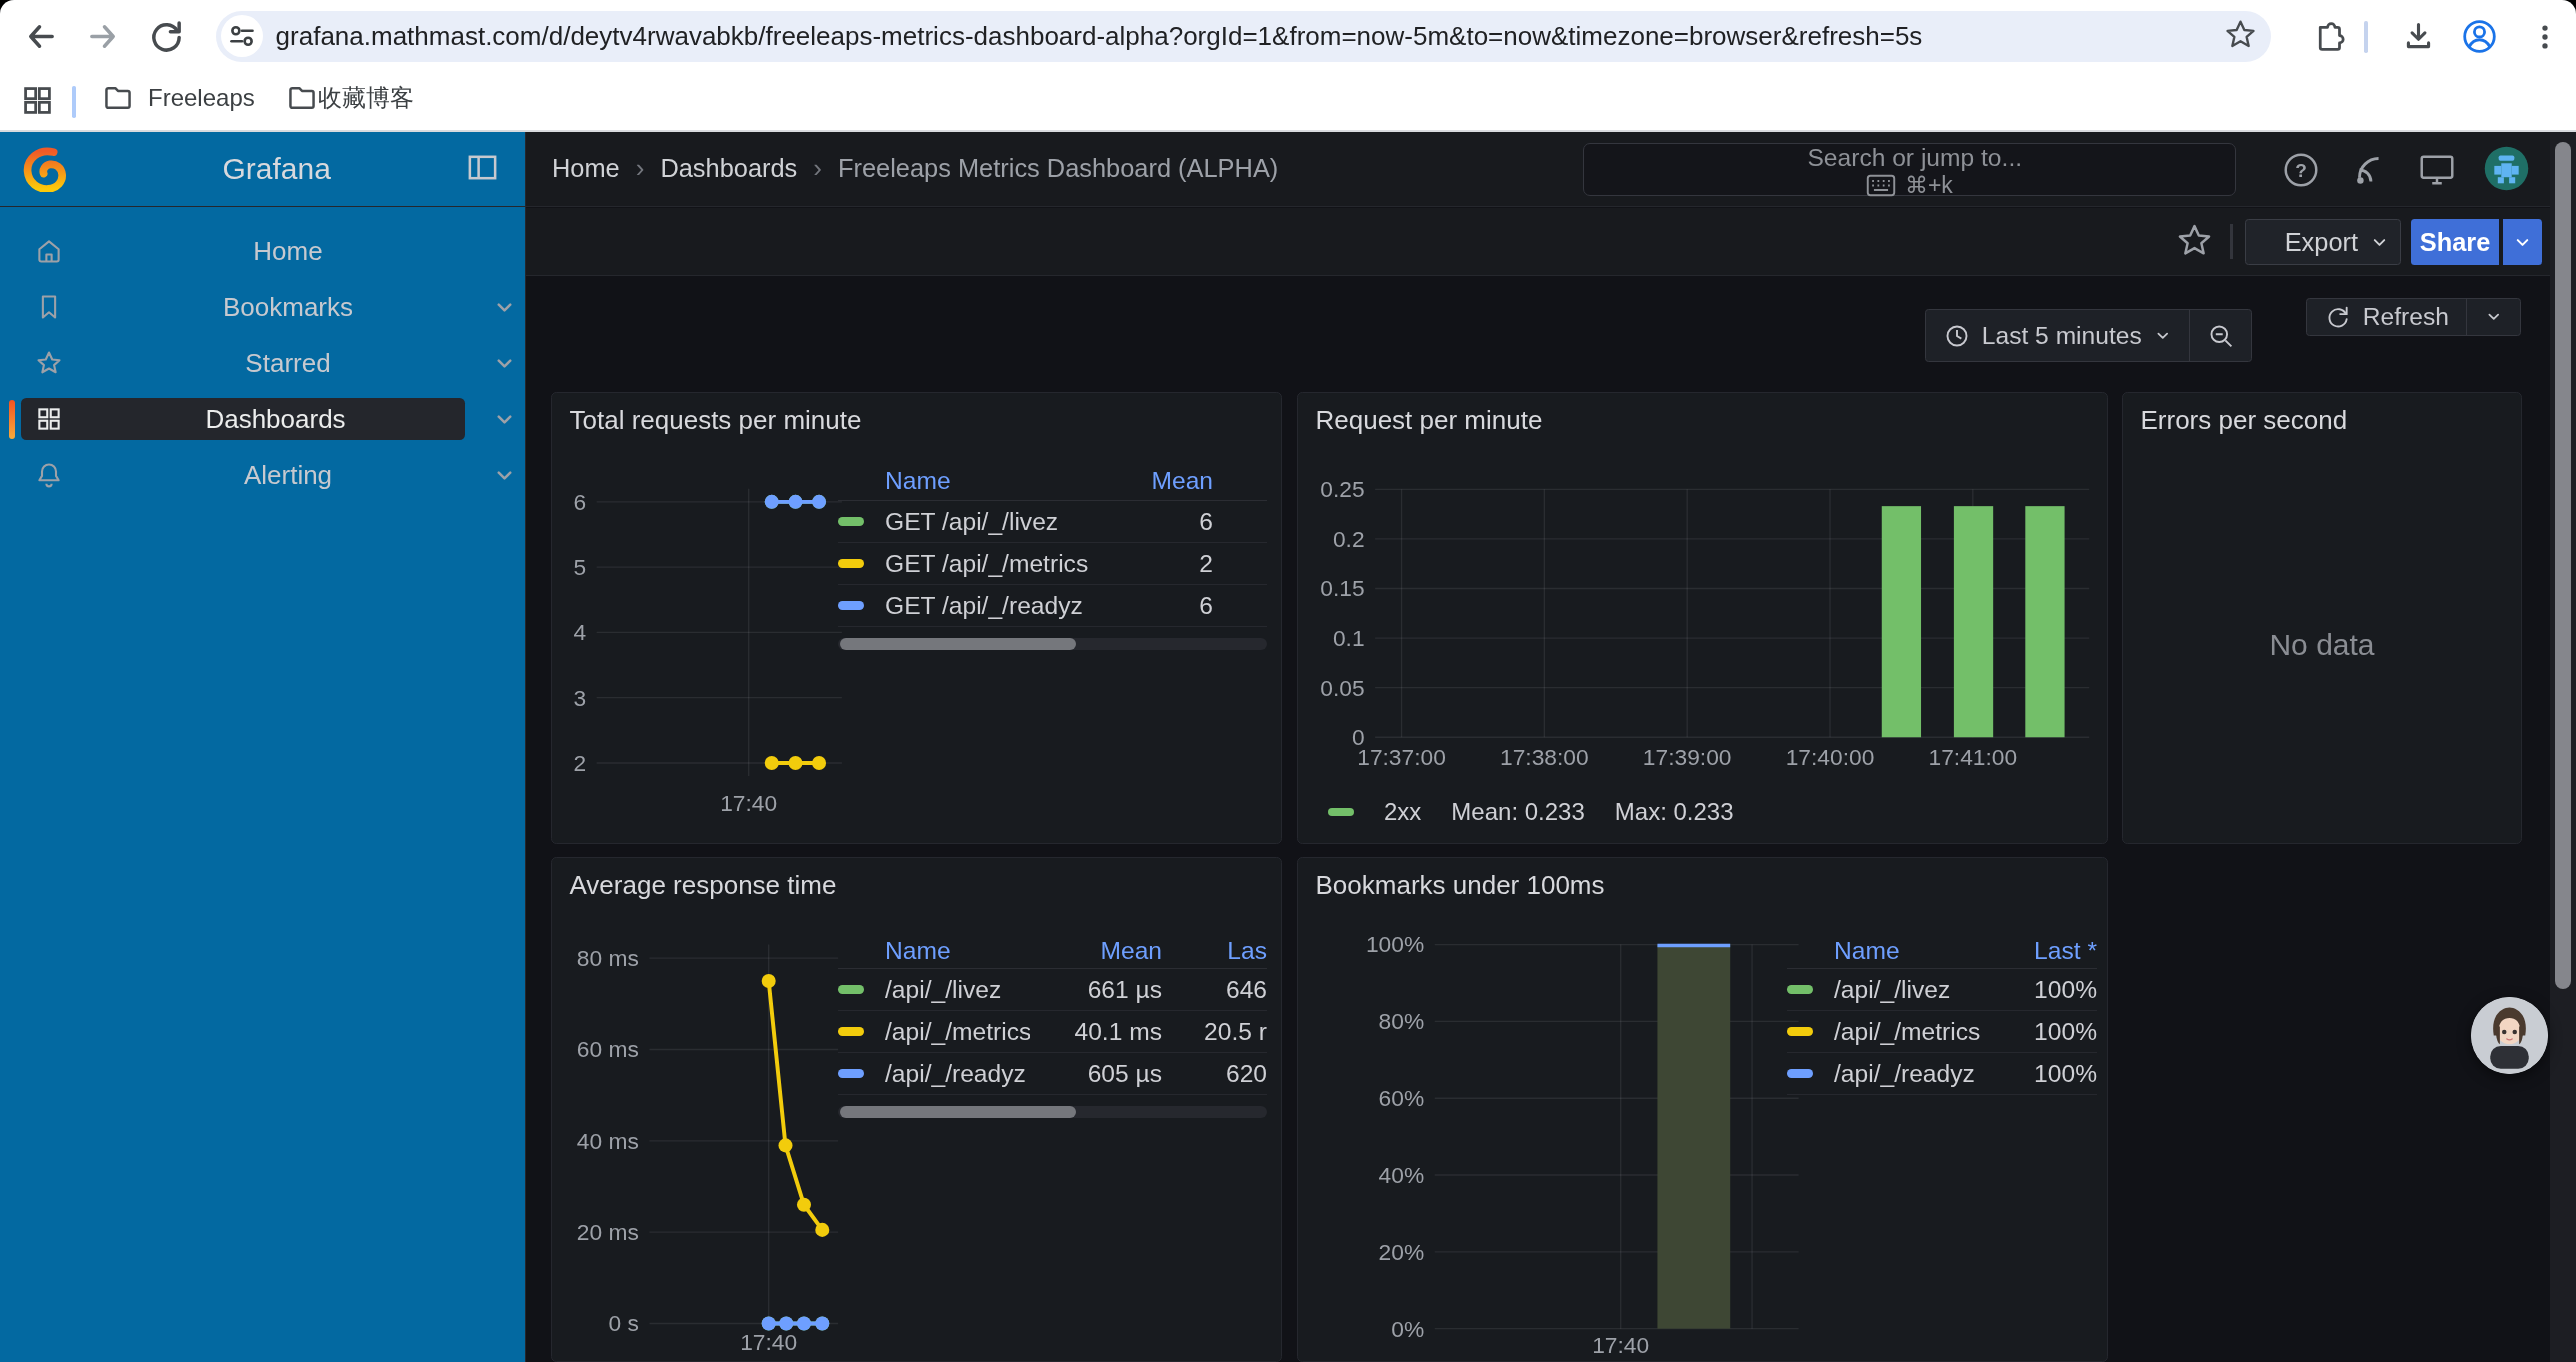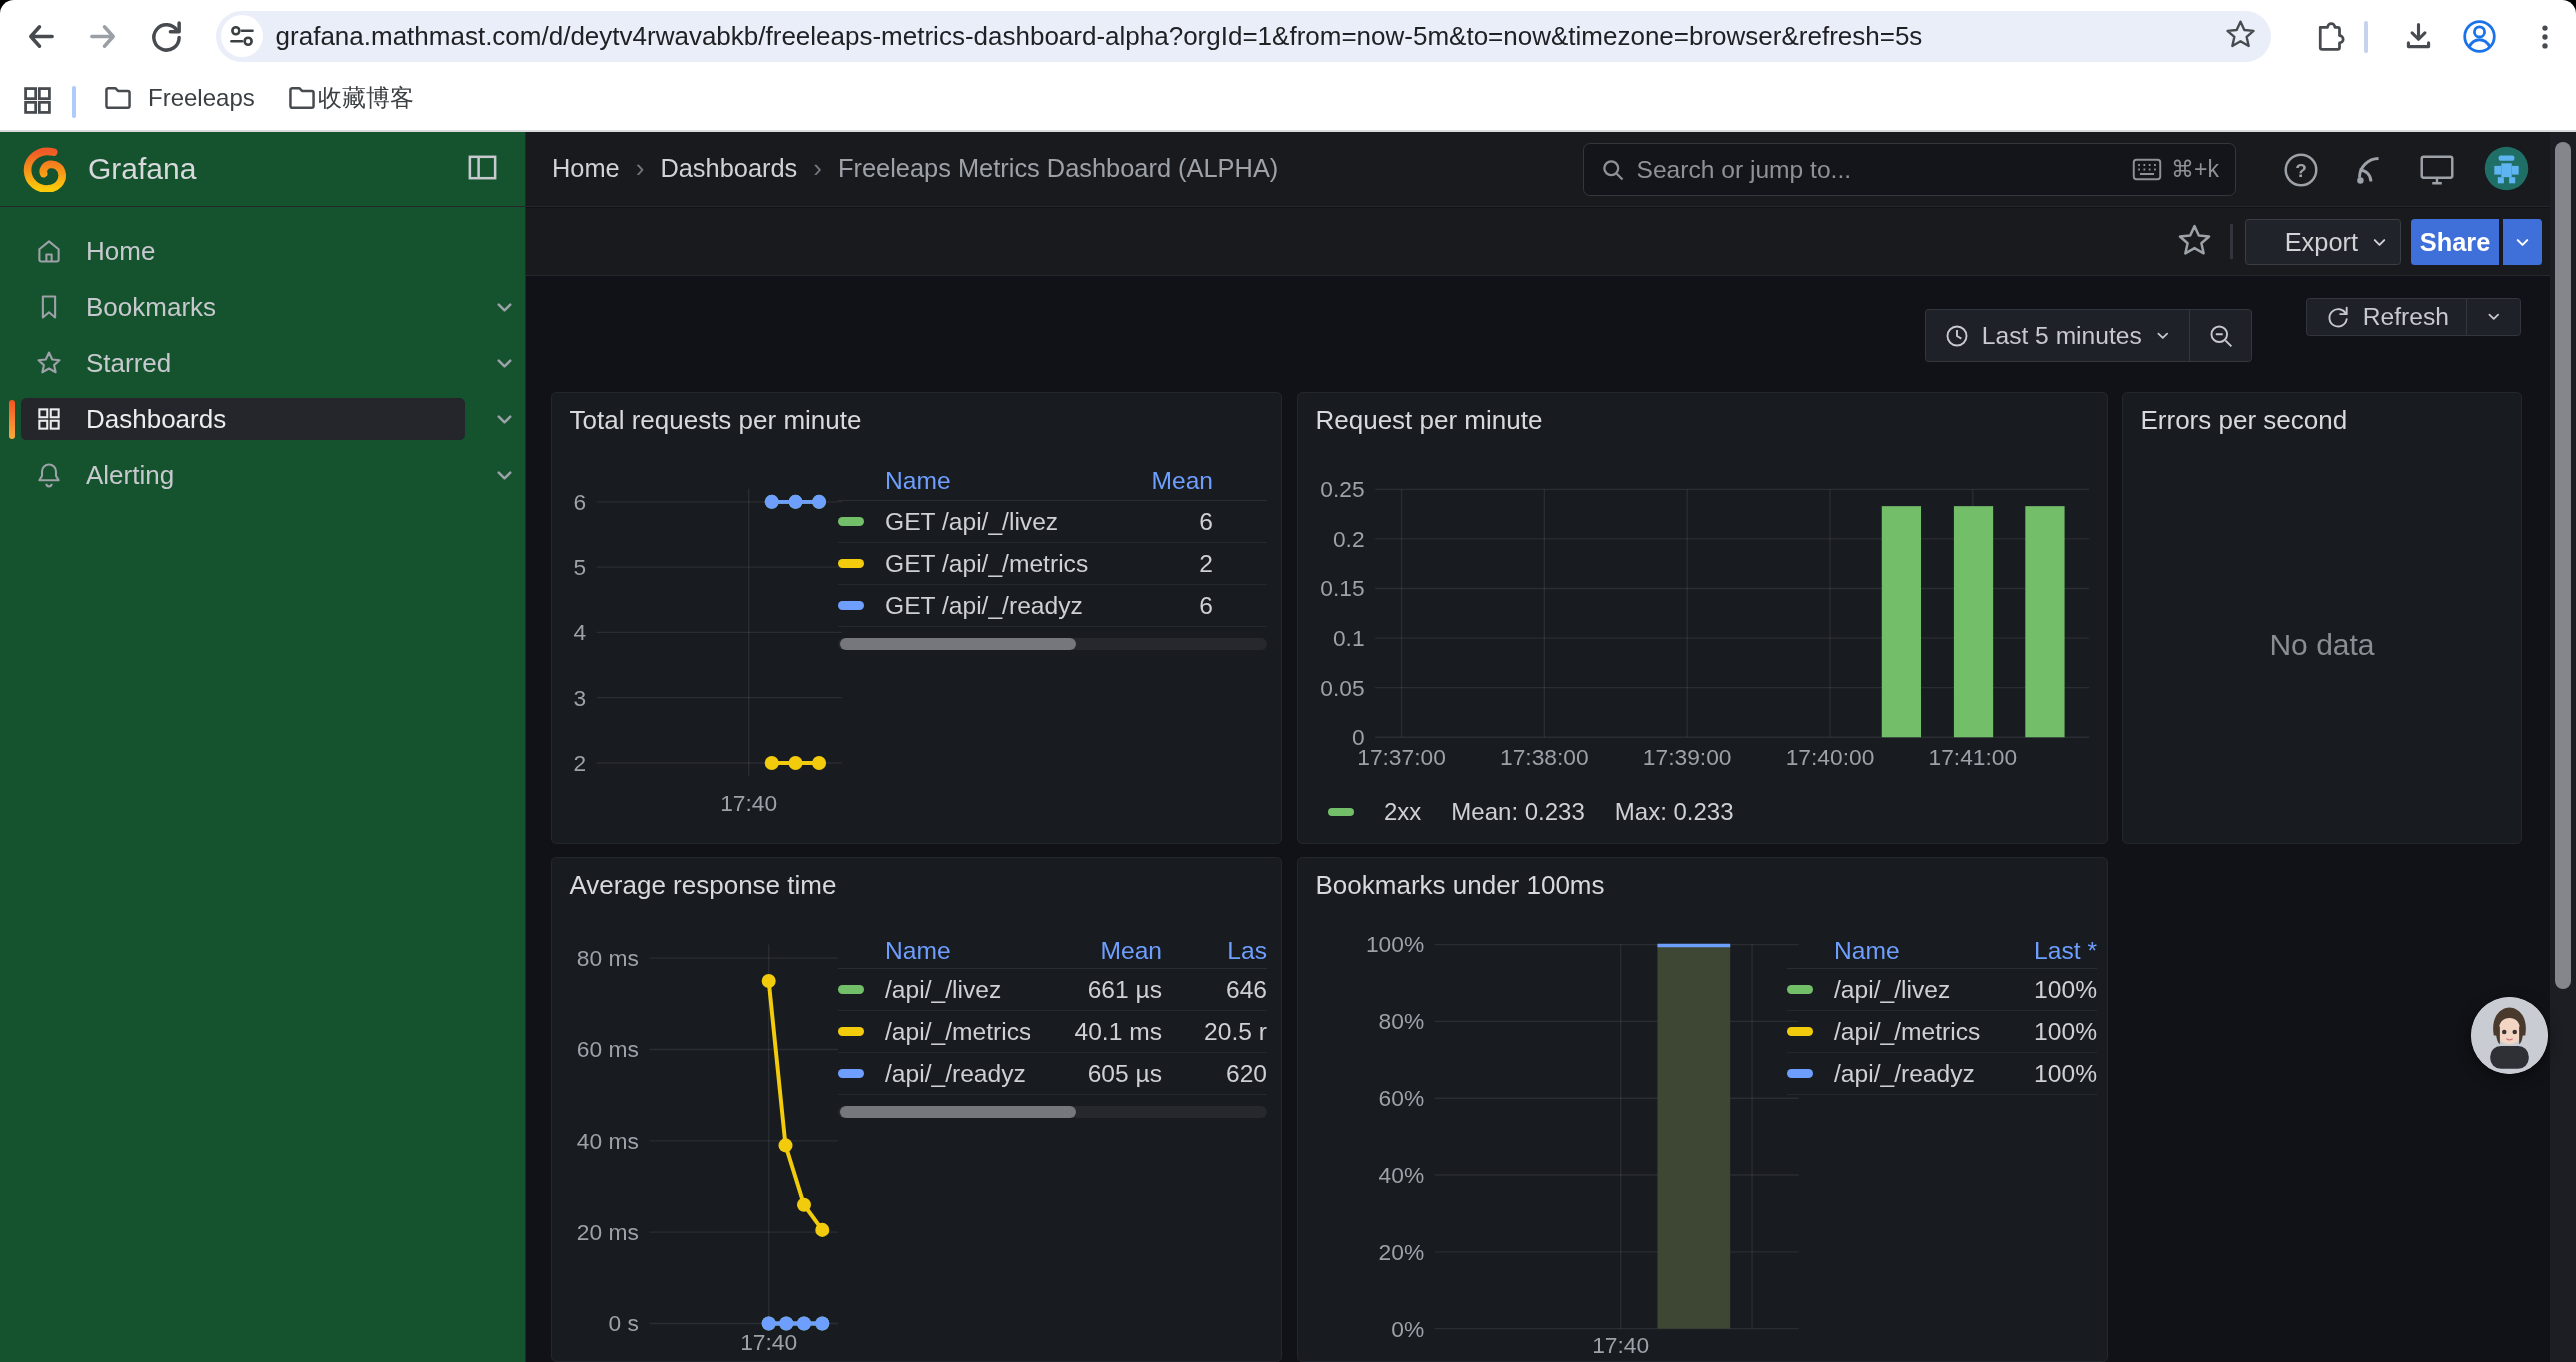--- a/index.html
+++ b/index.html
@@ -9,32 +9,32 @@
   .chrome{left:0;top:0;width:2576px;height:130px;background:#ffffff;}
   .navbtn{width:49px;height:49px;display:flex;align-items:center;justify-content:center;border-radius:50%;}
   .omnibox{background:#e9eef9;border-radius:26px;display:flex;align-items:center;}
   .siteinfo-bubble{width:42px;height:42px;border-radius:50%;background:#fff;display:flex;align-items:center;justify-content:center;}
   .urltext{font-size:26px;color:#202124;white-space:nowrap;overflow:hidden;flex:1;margin-left:12.3px;}
   .bm-label{font-size:24px;color:#3c4043;}
   .chrome-divider{left:0;top:130px;width:2576px;height:2.6px;background:#d8dade;}
   
   .gf-header{left:526px;top:132px;width:2024px;height:74px;background:#181a1e;border-bottom:1.8px solid #25272d;}
   .gf-subheader{left:526px;top:208px;width:2024px;height:67px;background:#181a1e;border-bottom:1.8px solid #25272d;}
-  .sidebar{left:0;top:132px;width:526px;height:1230px;background:#14532d;border-right:1.8px solid #25272d;box-sizing:border-box;}
+  .sidebar{left:0;top:132px;width:526px;height:1230px;background:#0369a1;border-right:1.8px solid #25272d;box-sizing:border-box;text-align:center;}
   .logo-row{height:74px;border-bottom:1.8px solid #25272d;display:flex;align-items:center;}
   .brand{color:#d8d9dd;font-size:30px;margin-left:19px;flex:1;}
   .navitem{position:relative;height:42px;margin:0 35px 14px 21px;display:flex;align-items:center;border-radius:5.3px;}
   .navitem .nlabel{color:#c7c9cf;font-size:26px;margin-left:23px;flex:1;}
   .navitem.active{background:#24262c;margin-right:60px;}
   .navitem.active .nlabel{color:#eceded;}
   .activebar{position:absolute;left:-12.3px;top:1.8px;width:6.1px;height:39px;border-radius:3.5px;background:linear-gradient(#f55321,#f8ab3c);}
   .breadcrumb{display:flex;align-items:center;gap:16px;color:#d0d2d6;font-size:25.4px;}
   .crumb-sep{color:#73767d;font-size:26px;}
   .crumb-last{color:#9da1a8;}
-  .searchbox{background:#14151a;border:1.8px solid #34363e;border-radius:7px;display:flex;align-items:center;padding:0 16px;box-sizing:border-box;color:#8e9197;}
+  .searchbox{background:#14151a;border:1.8px solid #34363e;border-radius:7px;display:flex;align-items:center;padding:0 16px;box-sizing:border-box;color:#8e9197;flex-direction:column;}
   .searchbox .ph{font-size:24.6px;margin-left:10.5px;flex:1;}
   .kbd-hint{display:flex;align-items:center;gap:8.8px;font-size:23px;color:#8e9197;}
   .btn{display:flex;align-items:center;justify-content:center;border-radius:3.5px;font-size:25.4px;box-sizing:border-box;}
   .btn-secondary{background:#202329;border:1.8px solid #3a3d45;color:#d0d2d6;gap:12.3px;}
   .btn-group{display:flex;align-items:stretch;background:#1e2127;border:1.8px solid #34363e;border-radius:3.5px;color:#c8c9cf;font-size:24.6px;box-sizing:border-box;}
   .btn-group .seg{display:flex;align-items:center;gap:12.3px;padding:0 17.5px;}
   .btn-group .seg + .seg{border-left:1.8px solid #34363e;}
   
   .panel{position:absolute;background:#181b1f;border:1.8px solid #25272e;border-radius:5.3px;box-sizing:border-box;overflow:hidden;}
   .ptitle{position:absolute;left:17.5px;top:12.3px;font-size:26px;font-weight:500;color:#d8d9dd;white-space:nowrap;}

